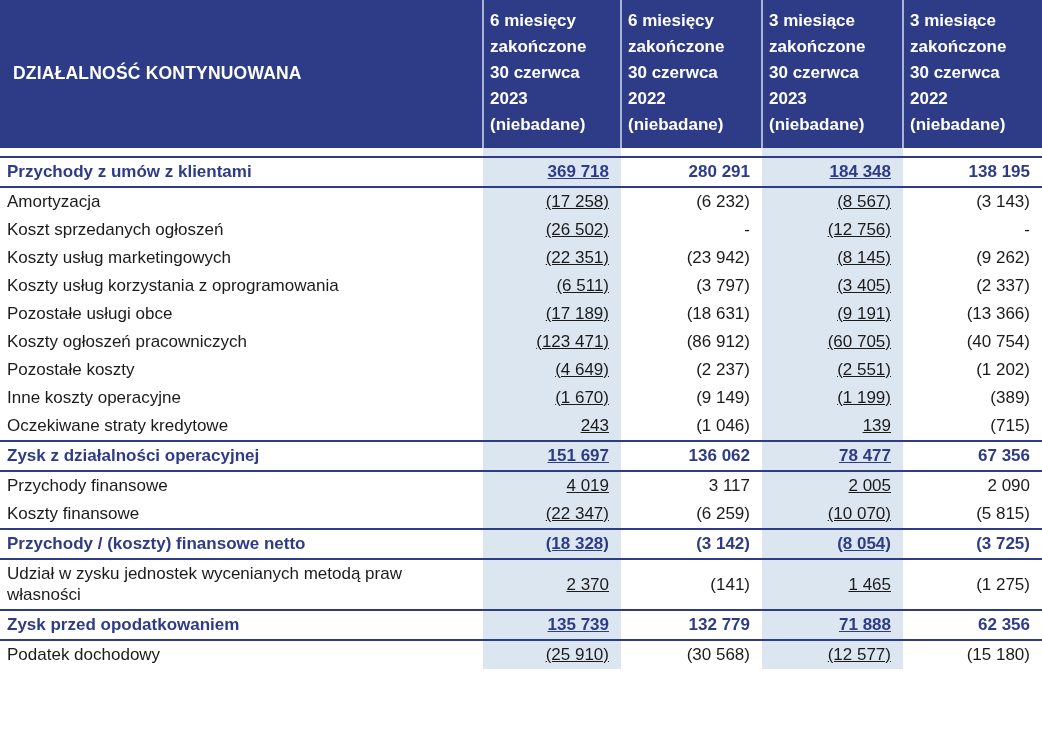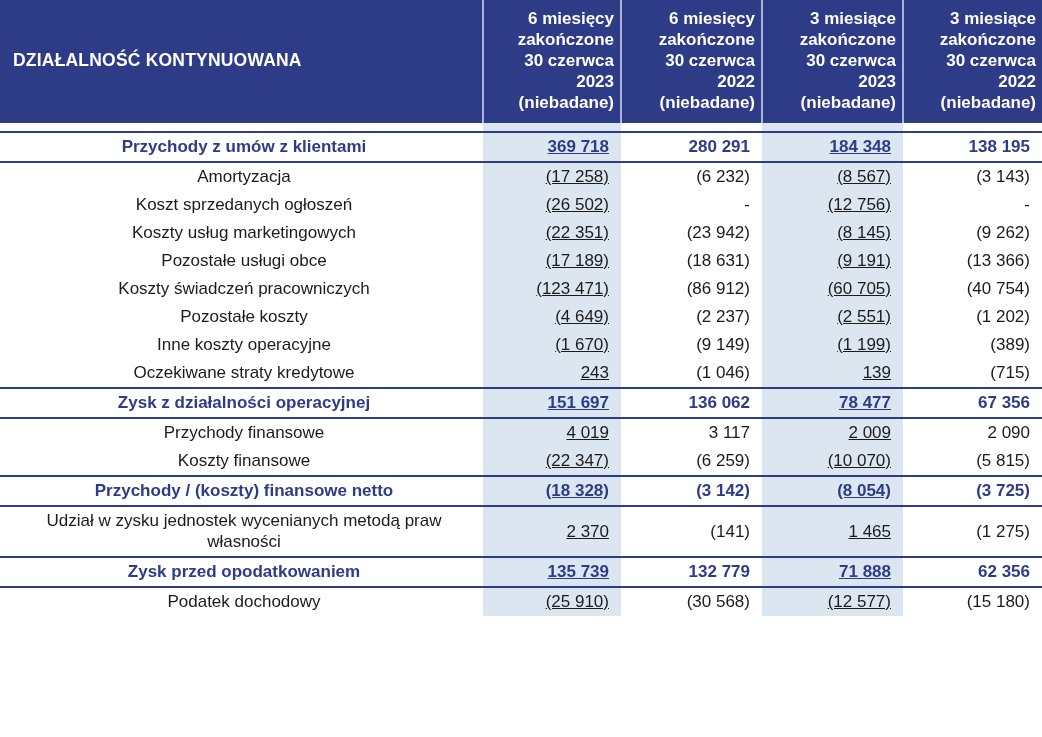--- a/index.html
+++ b/index.html
@@ -34,42 +34,42 @@
     vertical-align:middle;
     padding:8px 6px;
   }
   thead th.title{
     text-align:left;
     padding-left:13px;
     font-size:17.5px;
     letter-spacing:.2px;
   }
   thead th.period{
-    text-align:right;
-    line-height:21px;
+    text-align:left;
+    line-height:26px;
     white-space:pre-line;
     border-left:2px solid var(--headsep);
     margin-left:44px;
   }
 
   tr.spacer td{
     height:8px;
     padding:0;
     border-top:2px solid var(--navy);
   }
 
   tbody td{
     font-size:17px;
     line-height:21px;
     padding:3px 12px 4px 6px;
     white-space:nowrap;
   }
   tbody td.label{
-    text-align:center;
-    padding-left:13px;
+    text-align:left;
+    padding-left:7px;
     padding-right:8px;
     white-space:normal;
   }
   tbody td.num{
     text-align:right;
   }
   td.shade{background:var(--shade);text-decoration:underline;}
 
   tr.emph td{
     color:var(--navy);
@@ -147,28 +147,35 @@
         <td class="num">-</td>
       </tr>
       <tr>
         <td class="label">Koszty usług marketingowych</td>
         <td class="num shade">(22 351)</td>
         <td class="num">(23 942)</td>
         <td class="num shade">(8 145)</td>
         <td class="num">(9 262)</td>
       </tr>
       <tr>
+        <td class="label">Koszty usług korzystania z oprogramowania</td>
+        <td class="num shade">(6 511)</td>
+        <td class="num">(3 797)</td>
+        <td class="num shade">(3 405)</td>
+        <td class="num">(2 337)</td>
+      </tr>
+      <tr>
         <td class="label">Pozostałe usługi obce</td>
         <td class="num shade">(17 189)</td>
         <td class="num">(18 631)</td>
         <td class="num shade">(9 191)</td>
         <td class="num">(13 366)</td>
       </tr>
       <tr>
-        <td class="label">Koszty świadczeń pracowniczych</td>
+        <td class="label">Koszty ogłoszeń pracowniczych</td>
         <td class="num shade">(123 471)</td>
         <td class="num">(86 912)</td>
         <td class="num shade">(60 705)</td>
         <td class="num">(40 754)</td>
       </tr>
       <tr>
         <td class="label">Pozostałe koszty</td>
         <td class="num shade">(4 649)</td>
         <td class="num">(2 237)</td>
         <td class="num shade">(2 551)</td>
@@ -192,21 +199,21 @@
         <td class="label">Zysk z działalności operacyjnej</td>
         <td class="num shade">151 697</td>
         <td class="num">136 062</td>
         <td class="num shade">78 477</td>
         <td class="num">67 356</td>
       </tr>
       <tr>
         <td class="label">Przychody finansowe</td>
         <td class="num shade">4 019</td>
         <td class="num">3 117</td>
-        <td class="num shade">2 009</td>
+        <td class="num shade">2 005</td>
         <td class="num">2 090</td>
       </tr>
       <tr>
         <td class="label">Koszty finansowe</td>
         <td class="num shade">(22 347)</td>
         <td class="num">(6 259)</td>
         <td class="num shade">(10 070)</td>
         <td class="num">(5 815)</td>
       </tr>
       <tr class="emph">

